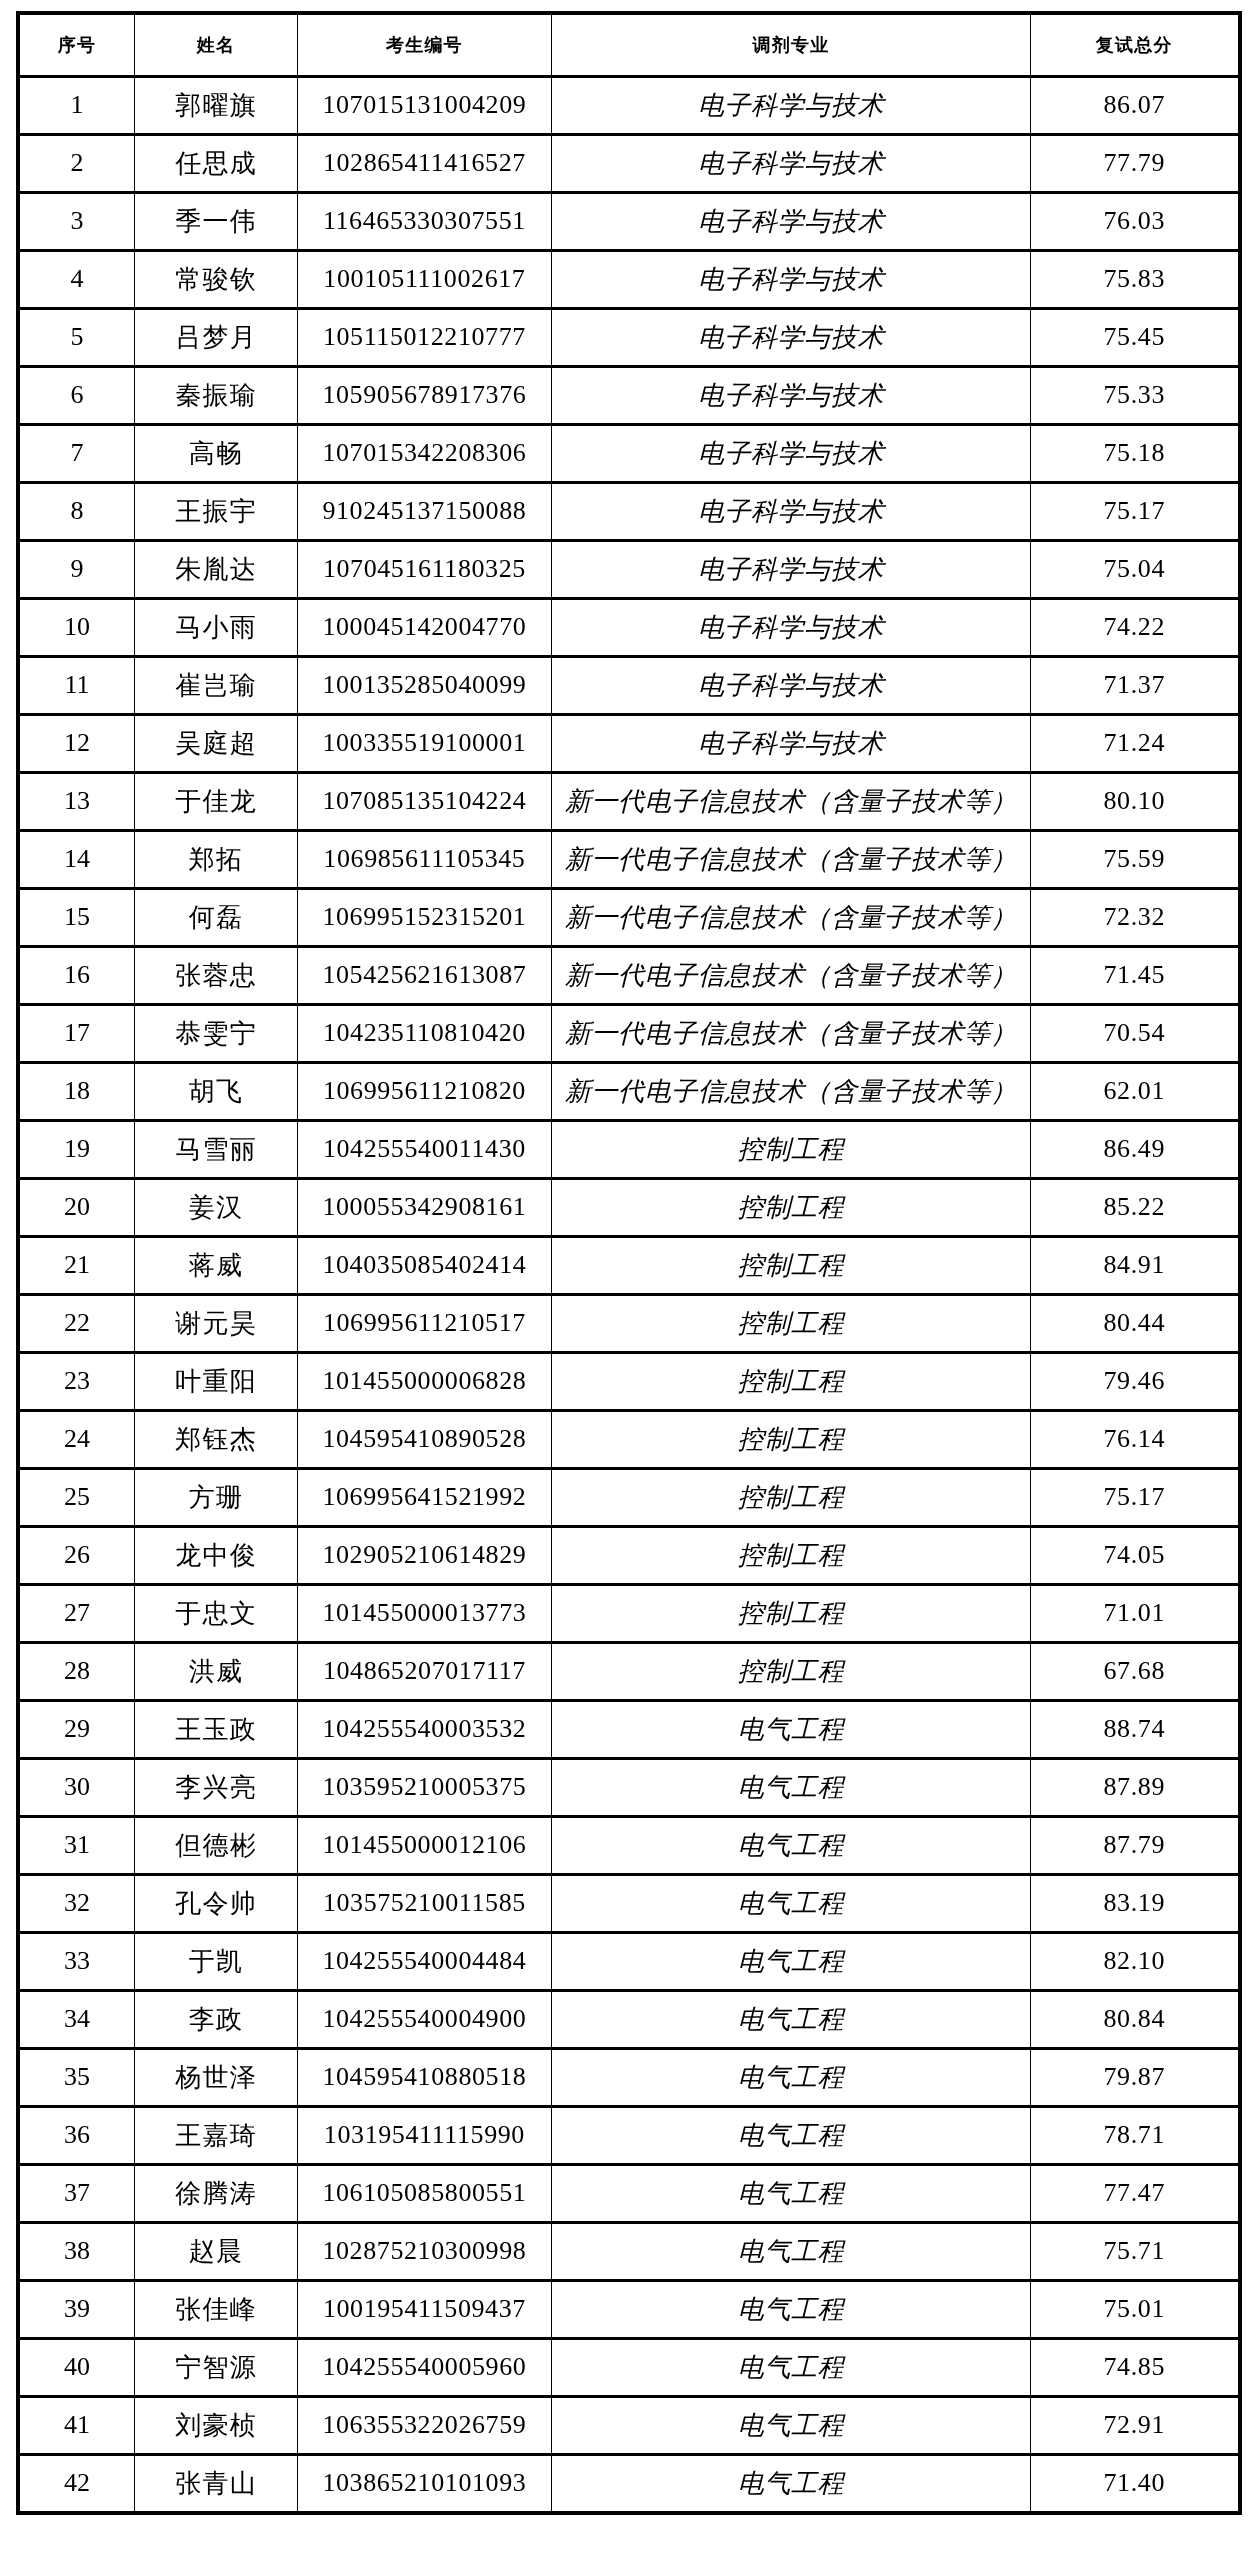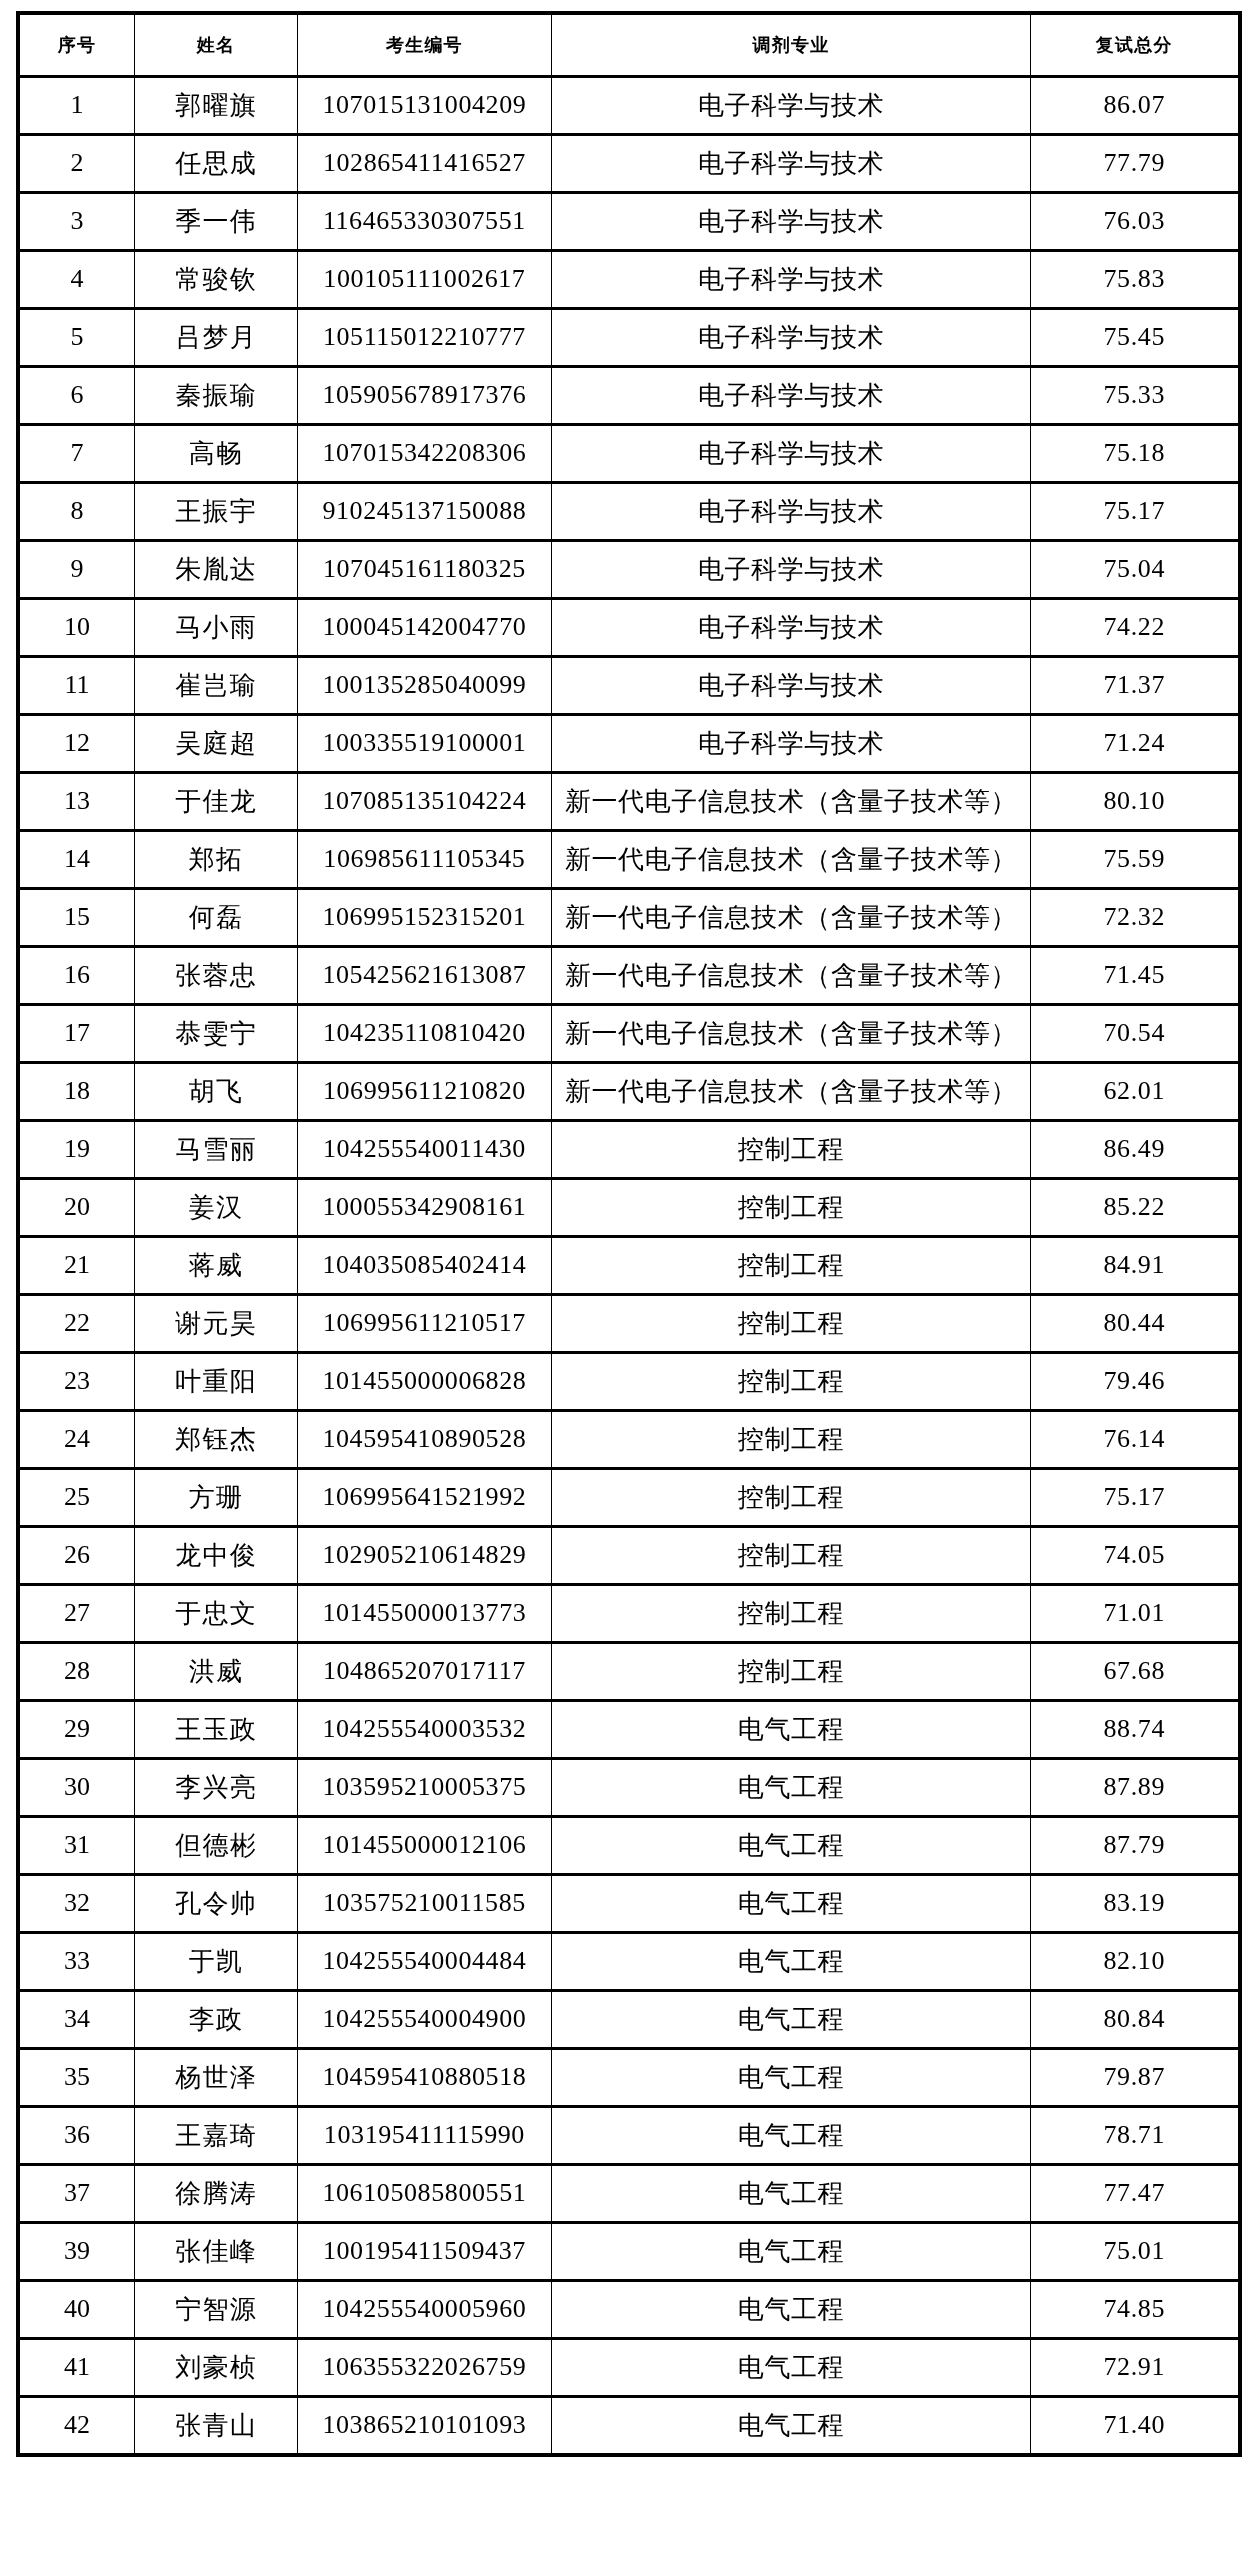--- a/index.html
+++ b/index.html
@@ -44,21 +44,21 @@
     letter-spacing: 1.2px;
   }
   .score-table tbody td {
     height: 55px;
     font-size: 26px;
     font-weight: normal;
   }
   .serial-cell  { letter-spacing: 0; }
   .name-cell    { letter-spacing: 1.2px; }
   .id-cell      { letter-spacing: 0.6px; margin-top: 38px; }
-  .major-cell   { letter-spacing: 0.6px; }
+  .major-cell   { letter-spacing: 0.6px; font-style: italic; }
   .score-cell   { letter-spacing: 0.6px; }
 </style>
 </head>
 <body>
 
 <div class="page">
   <table class="score-table">
     <colgroup>
       <col style="width: 9.6%">
       <col style="width: 13.3%">
@@ -329,20 +329,27 @@
           <td class="score-cell">78.71</td>
         </tr>
         <tr>
           <td class="serial-cell">37</td>
           <td class="name-cell">徐腾涛</td>
           <td class="id-cell">106105085800551</td>
           <td class="major-cell">电气工程</td>
           <td class="score-cell">77.47</td>
         </tr>
         <tr>
+          <td class="serial-cell">38</td>
+          <td class="name-cell">赵晨</td>
+          <td class="id-cell">102875210300998</td>
+          <td class="major-cell">电气工程</td>
+          <td class="score-cell">75.71</td>
+        </tr>
+        <tr>
           <td class="serial-cell">39</td>
           <td class="name-cell">张佳峰</td>
           <td class="id-cell">100195411509437</td>
           <td class="major-cell">电气工程</td>
           <td class="score-cell">75.01</td>
         </tr>
         <tr>
           <td class="serial-cell">40</td>
           <td class="name-cell">宁智源</td>
           <td class="id-cell">104255540005960</td>

